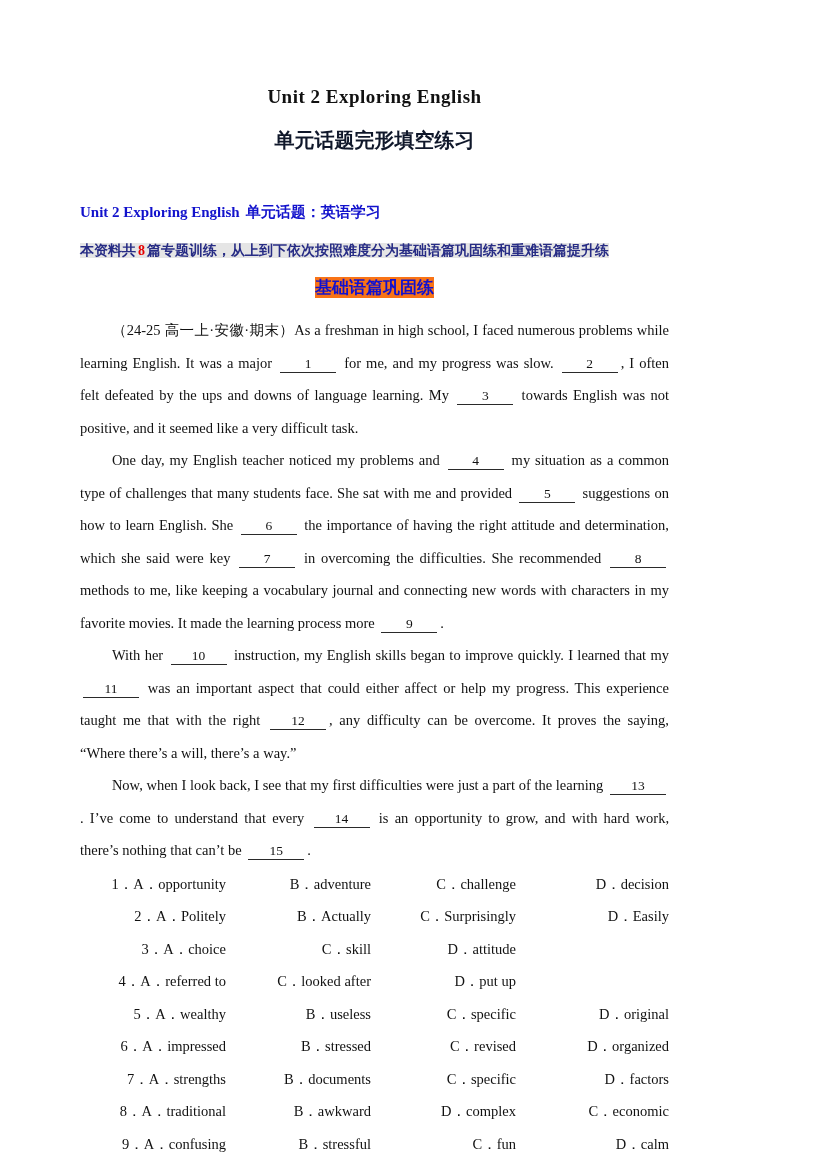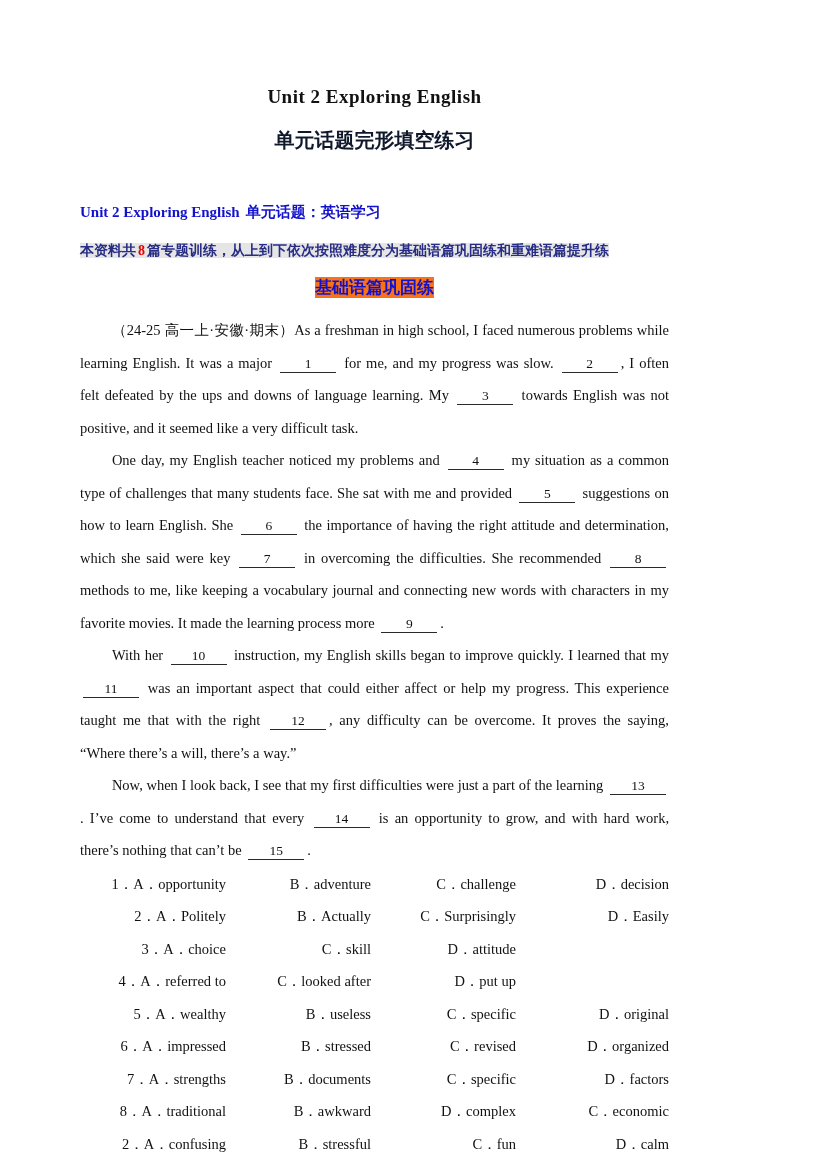--- a/index.html
+++ b/index.html
@@ -161,20 +161,20 @@
         <div class="option-cell">C．specific</div>
         <div class="option-cell">D．factors</div>
       </div>
       <div class="option-row">
         <div class="option-cell">8．A．traditional</div>
         <div class="option-cell">B．awkward</div>
         <div class="option-cell">D．complex</div>
         <div class="option-cell">C．economic</div>
       </div>
       <div class="option-row">
-        <div class="option-cell">2．A．confusing</div>
+        <div class="option-cell">9．A．confusing</div>
         <div class="option-cell">B．stressful</div>
         <div class="option-cell">C．fun</div>
         <div class="option-cell">D．calm</div>
       </div>
     </div>
 
 </div>
 
 </body></html>

